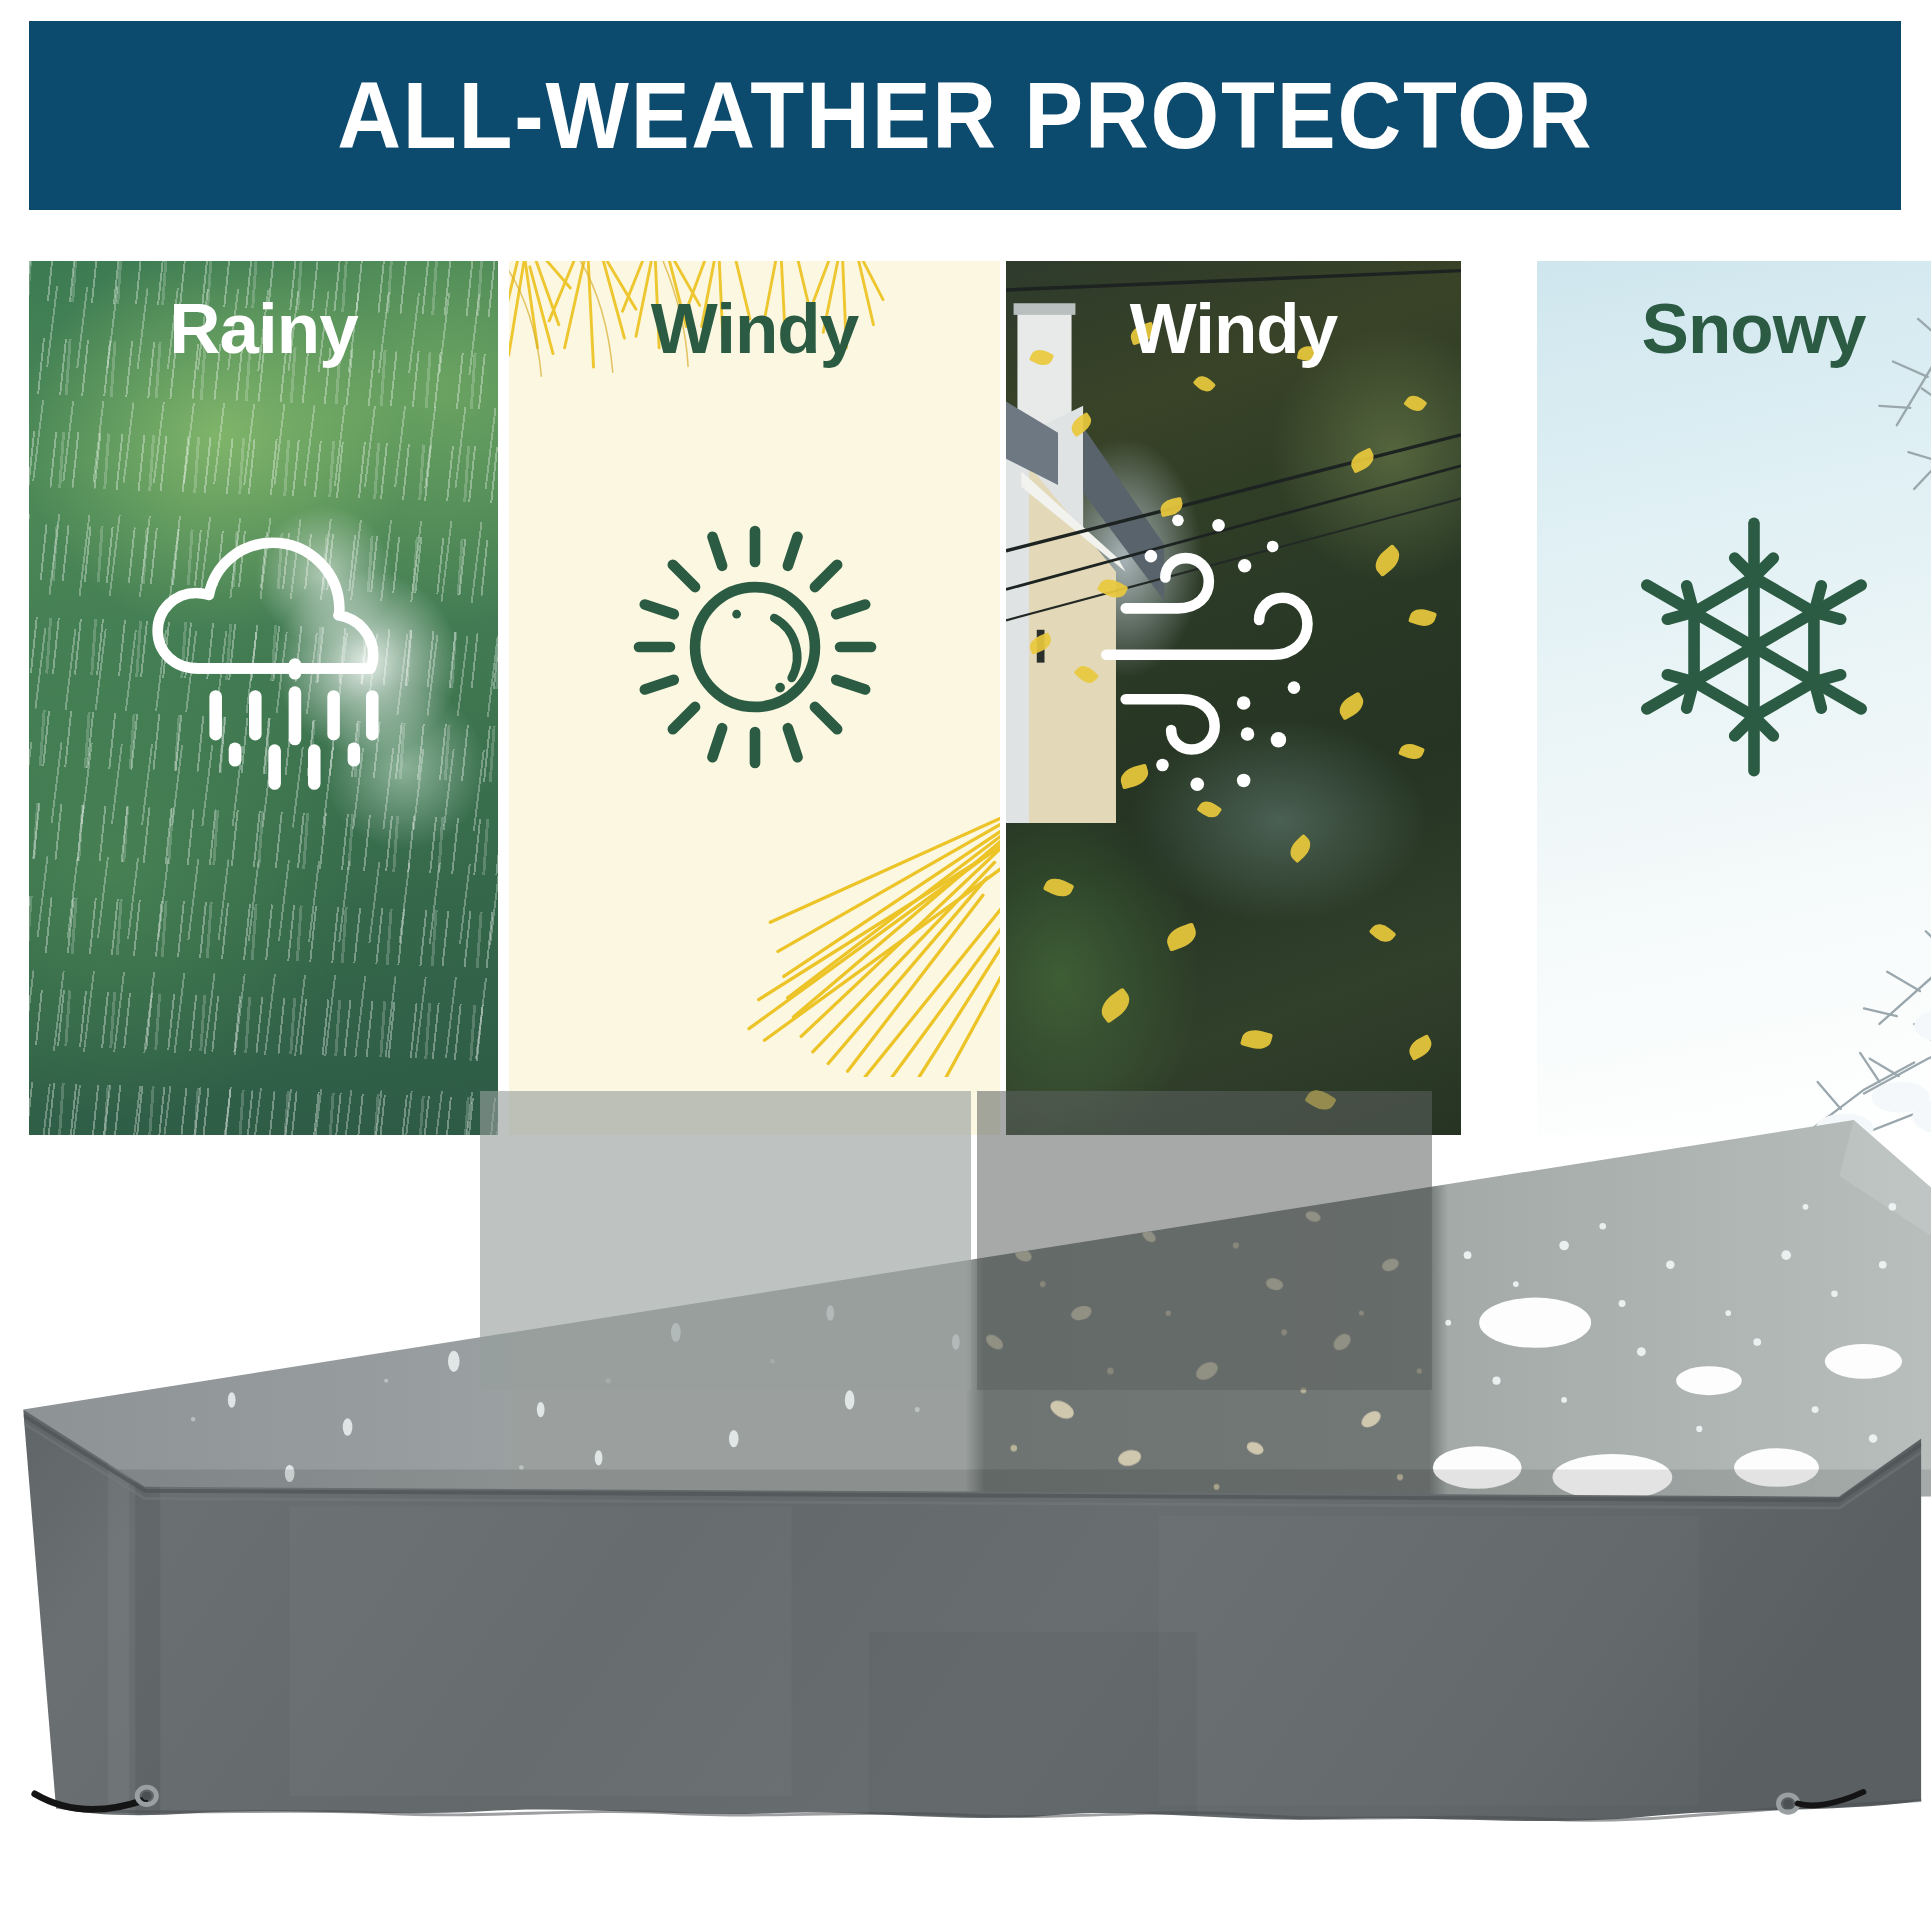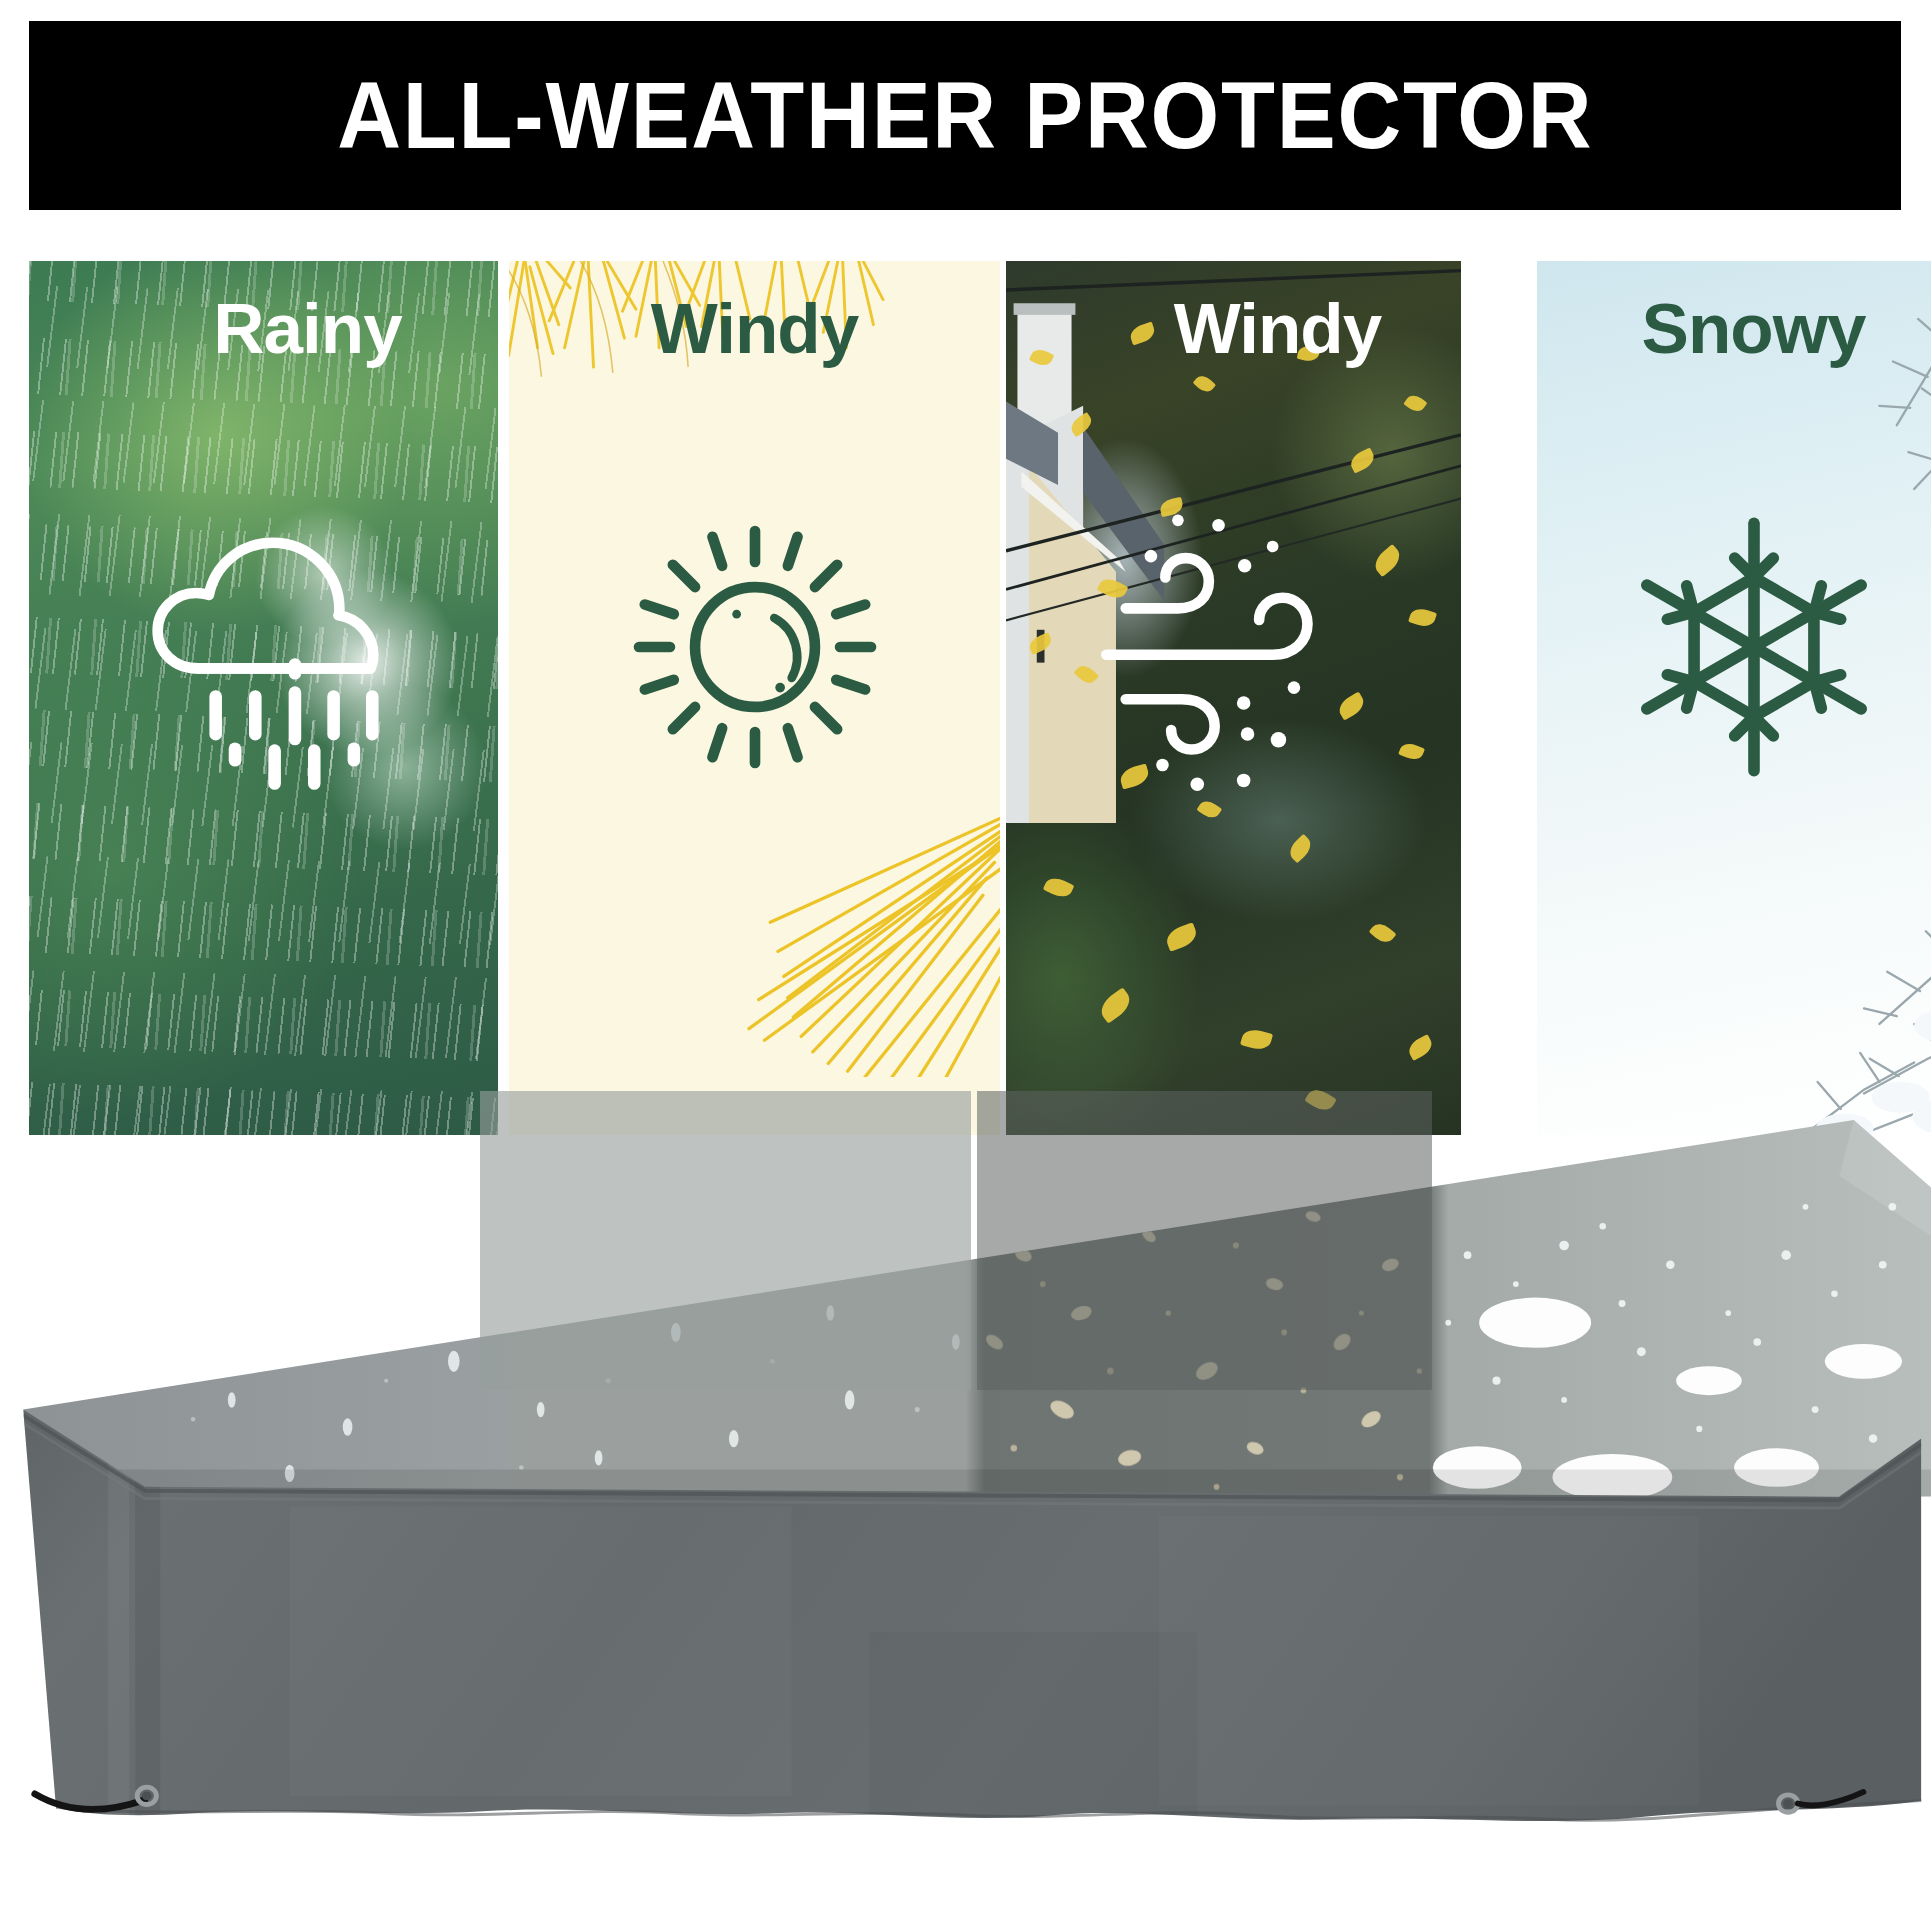--- a/index.html
+++ b/index.html
@@ -6,21 +6,21 @@
   body{
     width:1931px;height:1931px;background:#ffffff;
     font-family:"Liberation Sans", sans-serif;
     overflow:hidden;position:relative;
   }
   #stage{position:absolute;left:0;top:0;width:1931px;height:1931px;overflow:hidden;background:#fff;}
 
   
   #banner{
     position:absolute;left:29px;top:21px;width:1872px;height:189px;
-    background:#000000;
+    background:#0c4a6e;
     display:flex;align-items:center;justify-content:center;
   }
   #banner-title{
     color:#ffffff;
     font-size:95px;
     font-weight:bold;
     letter-spacing:1.9px;
     transform:scaleX(0.93);
     white-space:nowrap;
     font-family:"Liberation Sans", sans-serif;
@@ -32,21 +32,21 @@
   .p1{left:0px;width:469px;}
   .p2{left:480px;width:491px;}
   .p3{left:977px;width:455px;}
   .p4{left:1508px;width:433px;}
 
   .panel-label{
     position:absolute;top:27px;left:0;width:100%;
     text-align:center;font-size:71px;font-weight:bold;
     letter-spacing:-1px;z-index:6;
   }
-  .label-white{color:#ffffff;margin-left:44px;}
+  .label-white{color:#ffffff;}
   .label-green{color:#2c5b43;}
   .panel-icon{position:absolute;left:50%;transform:translateX(-50%);z-index:6;}
 
   
   .bg-rain{position:absolute;inset:0;
     background:
       radial-gradient(circle at 72% 46%, rgba(255,255,255,.85) 0%, rgba(255,255,255,.45) 7%, rgba(255,255,255,0) 16%),
       radial-gradient(circle at 63% 36%, rgba(255,255,255,.55) 0%, rgba(255,255,255,0) 11%),
       radial-gradient(circle at 80% 58%, rgba(236,255,240,.45) 0%, rgba(255,255,255,0) 13%),
       radial-gradient(circle at 40% 20%, rgba(168,214,120,.55) 0%, rgba(104,160,78,0) 26%),

